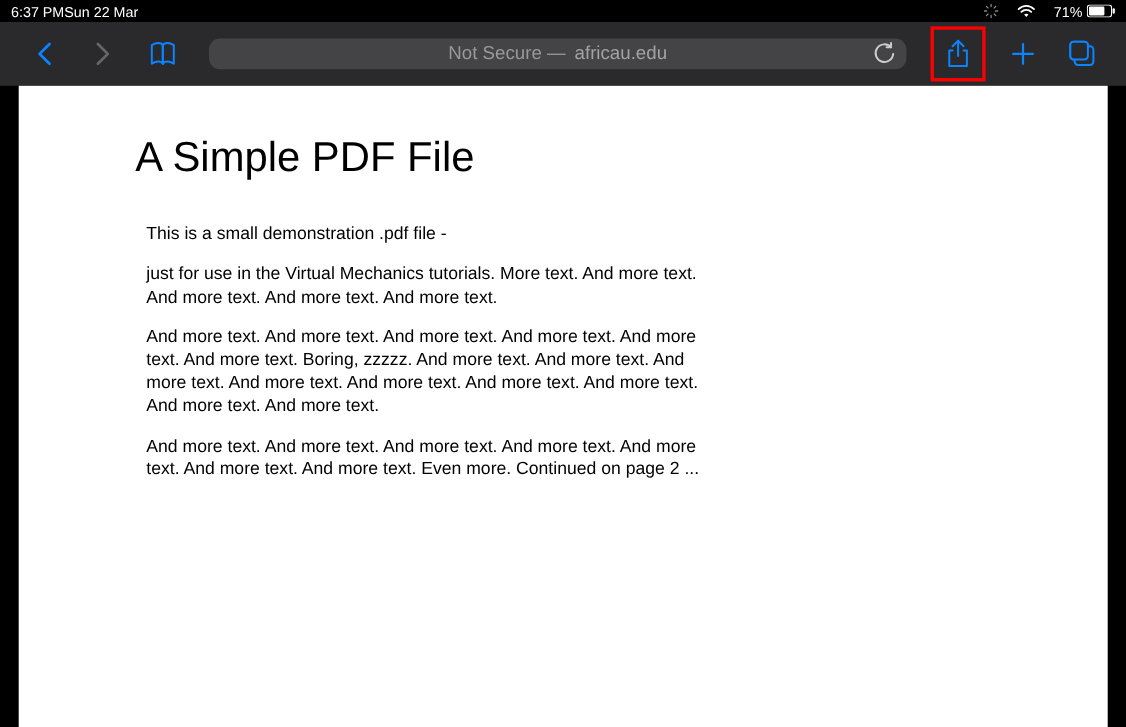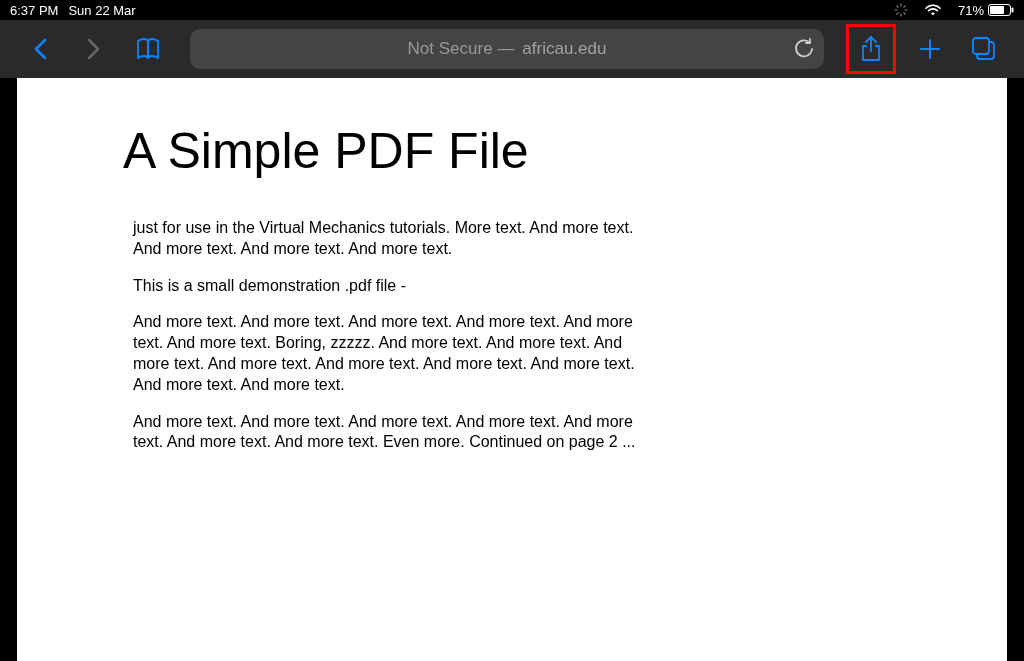--- a/index.html
+++ b/index.html
@@ -24,21 +24,20 @@
       display: flex;
       align-items: center;
       justify-content: space-between;
       padding: 0 10px;
       font-size: 13px;
       font-weight: 500;
     }
     
     .status-left {
       display: flex;
-      gap: 10px;
     }
     
     .status-right {
       display: flex;
       align-items: center;
       gap: 16px;
       justify-content: space-between;
     }
     
     .loading-indicator {
@@ -83,21 +82,21 @@
     }
     
     .toolbar-button.highlighted {
       border: 3px solid #ff0000;
       width: 50px;
       height: 50px;
     }
     
     .address-bar {
       flex: 1;
-      height: 40px;
+      height: 28px;
       background: #444446;
       border-radius: 10px;
       display: flex;
       align-items: center;
       justify-content: center;
       gap: 8px;
       color: #999;
       font-size: 17px;
       margin: 0 8px;
       position: relative;
@@ -123,21 +122,21 @@
     
     .content-area {
       height: calc(661px - 20px - 58px);
       background: #fff;
       margin: 0 17px;
       padding: 44px 106px;
       overflow: hidden;
     }
     
     .pdf-title {
-      font-size: 50px;
+      font-size: 38px;
       font-weight: 400;
       color: #000;
       margin-bottom: 38px;
       font-family: Helvetica, Arial, sans-serif;
     }
     
     .pdf-text {
       font-size: 16px;
       color: #000;
       line-height: 1.3;
@@ -243,17 +242,17 @@
       <rect x="2" y="2" width="16" height="16" rx="3" stroke="#0a84ff" stroke-width="1.8" fill="none"></rect>
       <path d="M8 2 L8 0 M22 6 L22 20 A3 3 0 0 1 19 23 L7 23" stroke="none"></path>
       <path d="M8 6 L20 6 A3 3 0 0 1 23 9 L23 20 A3 3 0 0 1 20 23 L9 23 A3 3 0 0 1 6 20 L6 18" stroke="#0a84ff" stroke-width="1.8" fill="#2a2a2c"></path>
       <rect x="2" y="2" width="16" height="16" rx="3" stroke="#0a84ff" stroke-width="1.8" fill="#2a2a2c"></rect>
     </svg>
   </button>
 </div>
 
 <div class="content-area">
   <h1 class="pdf-title">A Simple PDF File</h1>
+  <p class="pdf-text">This is a small demonstration .pdf file -</p>
   <p class="pdf-text" style="max-width: 540px">just for use in the Virtual Mechanics tutorials. More text. And more text. And more text. And more text. And more text.</p>
-  <p class="pdf-text">This is a small demonstration .pdf file -</p>
   <p class="pdf-text" style="max-width: 540px">And more text. And more text. And more text. And more text. And more text. And more text. Boring, zzzzz. And more text. And more text. And more text. And more text. And more text. And more text. And more text. And more text. And more text.</p>
   <p class="pdf-text" style="max-width: 540px">And more text. And more text. And more text. And more text. And more text. And more text. And more text. Even more. Continued on page 2 ...</p>
 </div>
 
 </body></html>

